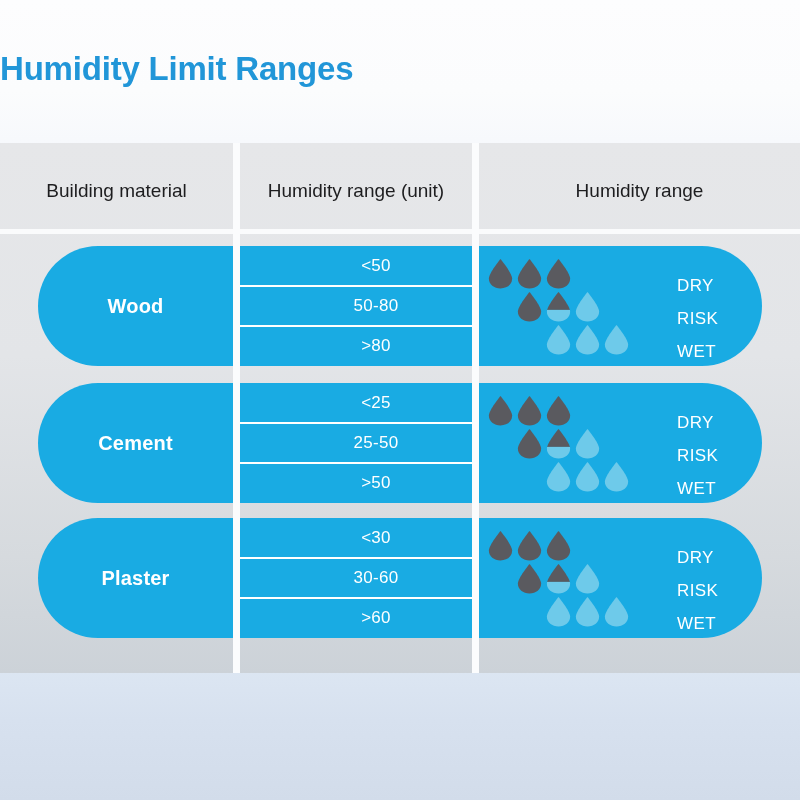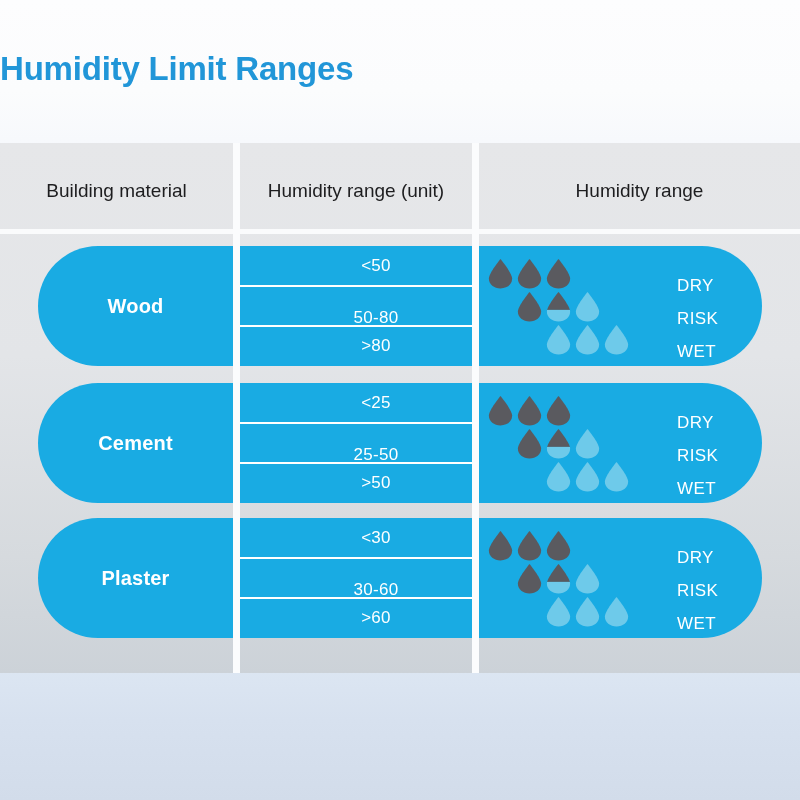--- a/index.html
+++ b/index.html
@@ -141,21 +141,21 @@
   .range-band {
     position: absolute;
     left: 0;
     width: 272px;
     height: 40px;
     display: flex;
     align-items: center;
     justify-content: center;
   }
   .range-band.b0 { top: 0px; }
-  .range-band.b1 { top: 40px; margin-top: 12px; }
+  .range-band.b1 { top: 40px; }
   .range-band.b2 { top: 80px; }
   .range-rule {
     position: absolute;
     left: 0;
     width: 232px;
     height: 2px;
     background: #ffffff;
   }
   .range-rule.u1 { top: 39px; }
   .range-rule.u2 { top: 79px; }

